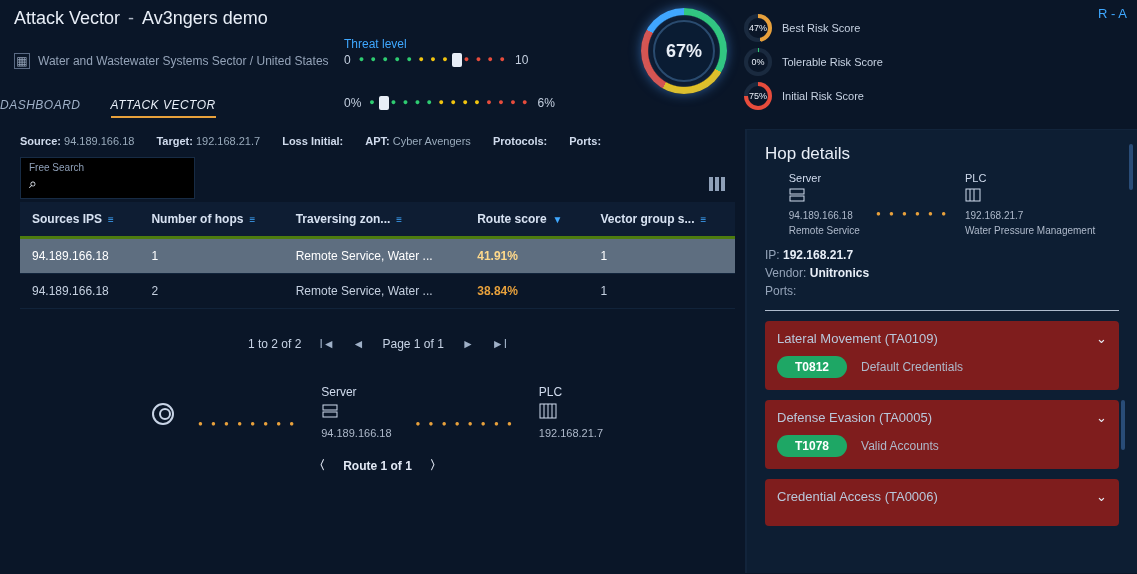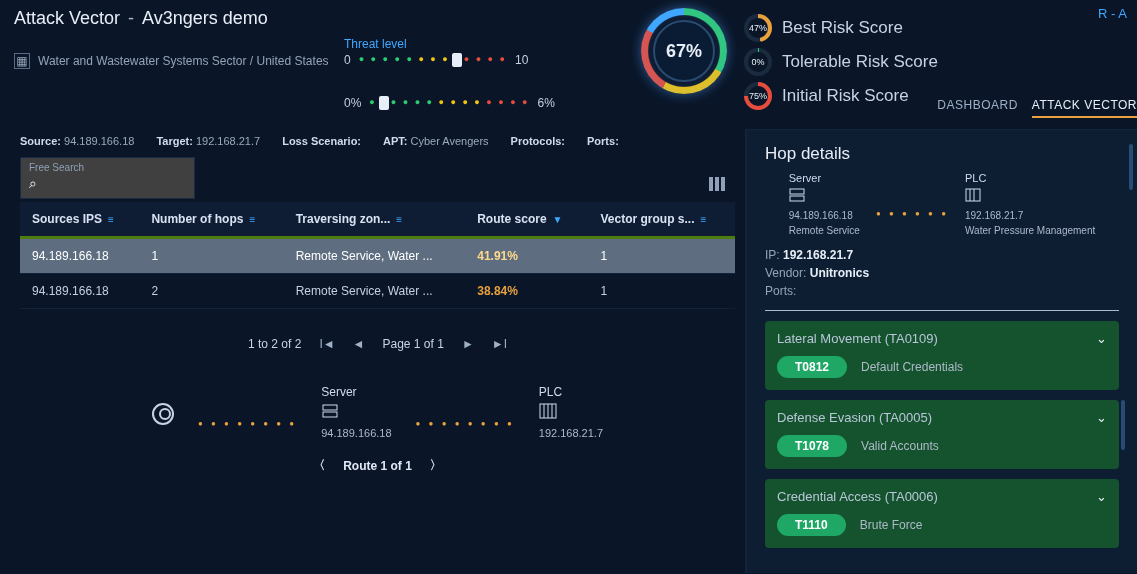--- a/index.html
+++ b/index.html
@@ -27,31 +27,31 @@
   .dial-inner{width:62px;height:62px;border-radius:50%;border:2px solid #2a4b6f;display:flex;align-items:center;justify-content:center;background:#0a1c33;font-weight:bold;}
   .dial-val{color:#e8eef7;font-size:18px;}
   .scores{flex:0 0 260px; padding-top:6px; display:flex;flex-direction:column;gap:6px;}
   .score-row{display:flex;align-items:center;gap:10px;}
   .mini-dial{width:28px;height:28px;border-radius:50%;position:relative;display:flex;align-items:center;justify-content:center;font-size:9px;color:#e8eef7;}
   .mini-dial::before{content:"";position:absolute;inset:0;border-radius:50%;}
   .mini-47{background:conic-gradient(#e8a13c 0 47%, #1a2a3f 47% 100%);}
   .mini-0{background:conic-gradient(#2ecc71 0 1%, #1a2a3f 1% 100%);}
   .mini-75{background:conic-gradient(#e74c3c 0 75%, #1a2a3f 75% 100%);}
   .mini-dial span{background:#0a1628;border-radius:50%;width:20px;height:20px;display:flex;align-items:center;justify-content:center;}
-  .score-label{color:#c7d2e2;font-size:17px;}
+  .score-label{color:#c7d2e2;font-size:11px;}
   .corner { position:absolute; right:10px; top:6px; color:#3fa8ff; font-size:13px;}
-  .tabs-row{display:flex;justify-content:flex-end;gap:14px;padding:10px 0 10px; border-bottom:1px solid transparent;}
+  .tabs-row{display:flex;justify-content:flex-start;gap:30px;padding:10px 0 10px; border-bottom:1px solid transparent;font-style:italic;}
   .tab{color:#9fb0c7;font-size:12px;letter-spacing:.5px;cursor:pointer;}
   .tab.active{color:#e8eef7;border-bottom:2px solid #e8a13c;padding-bottom:4px;}
   .main{display:flex;gap:10px;padding:0 0 0 20px;height:calc(100% - 130px);}
   .left{flex:1 1 auto; min-width:0;}
   .filter-line{display:flex;gap:22px;color:#9ab;font-size:11px;margin:6px 0 10px;}
   .filter-line b{color:#d0dbed;font-weight:600;}
   .filter-line .apt{color:#9ab;}
-  .search-box{background:#404040;border:1px solid #172b44;width:175px;padding:4px 8px 6px; margin-bottom:6px;}
+  .search-box{background:#000000;border:1px solid #172b44;width:175px;padding:4px 8px 6px; margin-bottom:6px;}
   .search-box .lbl{font-size:10px;color:#8fa0b8;}
   .search-box .mag{font-size:14px;color:#e8eef7;margin-top:2px;}
   .table-actions{display:flex;justify-content:flex-end;margin-top:-28px;margin-bottom:8px; padding-right:10px;}
   .columns-icon{color:#8fa0b8;}
   table.grid{width:100%;border-collapse:collapse;}
   table.grid th{ text-align:left; color:#d7e2f2; font-weight:600; padding:10px 12px; font-size:12px; background:#0e1d33;border-bottom:3px solid #4d7c0f;}
   table.grid th .sort{color:#3fa8ff;margin-left:6px;font-size:10px;}
   table.grid td{ padding:10px 12px; font-size:12px; border-bottom:1px solid #11233a;}
   tr.selected td{background:#5e6e80;color:#fff;}
   tr.selected .score{color:#ffd98a;}
@@ -70,21 +70,21 @@
   .right{flex:0 0 392px;background:#0d1e33;border-left:2px solid #12243b;border-top:1px solid #12243b;padding:14px 18px 8px 18px;position:relative;height:100%;overflow:hidden;}
   .right .scroll-track{position:absolute;right:4px;top:14px;width:4px;background:#294c77;border-radius:2px;}
   .panel-title{color:#e8eef7;font-size:17px;margin-bottom:8px;}
   .hop-nodes{display:flex;justify-content:center;gap:16px;margin-bottom:12px;}
   .hop-nodes .node-label{font-size:11px;}
   .hop-nodes .node-sub{font-size:10px;}
   .hop-nodes .dots-conn{margin-top:18px;}
   .kv{color:#94a3b8;font-size:12px;margin-bottom:4px;}
   .kv b{color:#e8eef7;font-weight:700;}
   .hr{border:0;border-top:1px solid #d7e2f2;margin:12px 0 10px;opacity:.8;}
-  .ttp-card{background:#14532d;border-radius:4px;padding:10px 12px 12px;margin-bottom:10px;position:relative;}
+  .ttp-card{background:#7f1d1d;border-radius:4px;padding:10px 12px 12px;margin-bottom:10px;position:relative;}
   .ttp-head{display:flex;justify-content:space-between;align-items:center;color:#b9c7da;font-size:13px;margin-bottom:10px;cursor:pointer;}
   .ttp-head .chev{color:#e8eef7;}
   .ttp-line{display:flex;align-items:center;gap:14px;}
   .pill{background:#1ea765;color:#fff;font-weight:700;border-radius:14px;padding:4px 18px;font-size:12px;}
   .ttp-name{color:#aeb9ca;font-size:12px;}
   .ttp-scroll{position:absolute;right:-6px;top:0;width:4px;height:50px;background:#294c77;border-radius:2px;}
   .svg-server,.svg-plc{display:inline-block;}
 </style>
 </head>
 <body>
@@ -156,21 +156,21 @@
   <div class="tab">DASHBOARD</div>
   <div class="tab active">ATTACK VECTOR</div>
 </div>
 
 <div class="main">
 
   <div class="left">
     <div class="filter-line">
       <span><b>Source:</b> <span>94.189.166.18</span></span>
       <span><b>Target:</b> <span>192.168.21.7</span></span>
-      <span><b>Loss Scenario:</b></span>
+      <span><b>Loss Initial:</b></span>
       <span><b>APT:</b> <span class="apt">Cyber Avengers</span></span>
       <span><b>Protocols:</b></span>
       <span><b>Ports:</b></span>
     </div>
 
     <div class="search-box">
       <div class="lbl">Free Search</div>
       <div class="mag">⌕</div>
     </div>
     <div class="table-actions">
@@ -315,21 +315,17 @@
         <div class="ttp-line">
           <span class="pill">T1078</span>
           <span class="ttp-name">Valid Accounts</span>
         </div>
       </div>
       <div class="ttp-card">
         <div class="ttp-head">
           <span>Credential Access (TA0006)</span>
           <span class="chev">⌄</span>
         </div>
-        <div class="ttp-line">
-          <span class="pill">T1110</span>
-          <span class="ttp-name">Brute Force</span>
-        </div>
       </div>
 
     </div>
   </div>
 </div>
 
 </body></html>

